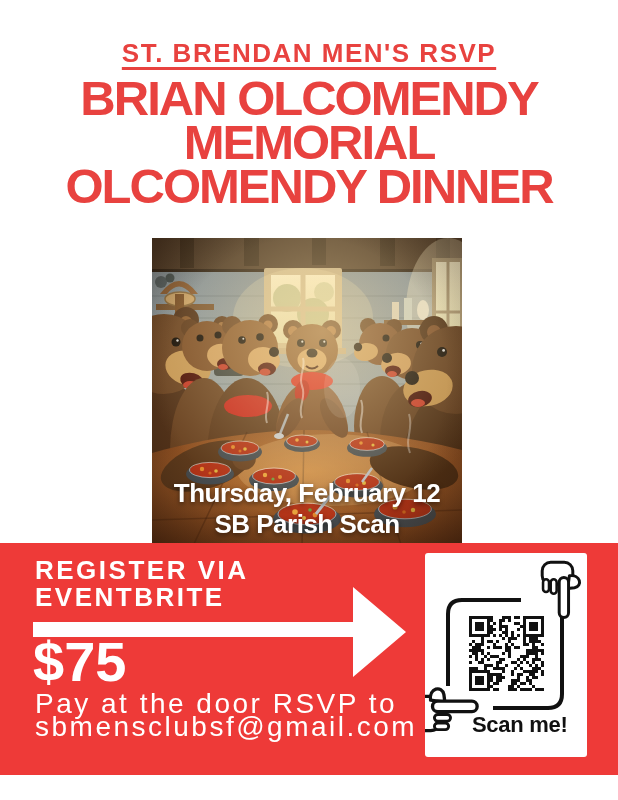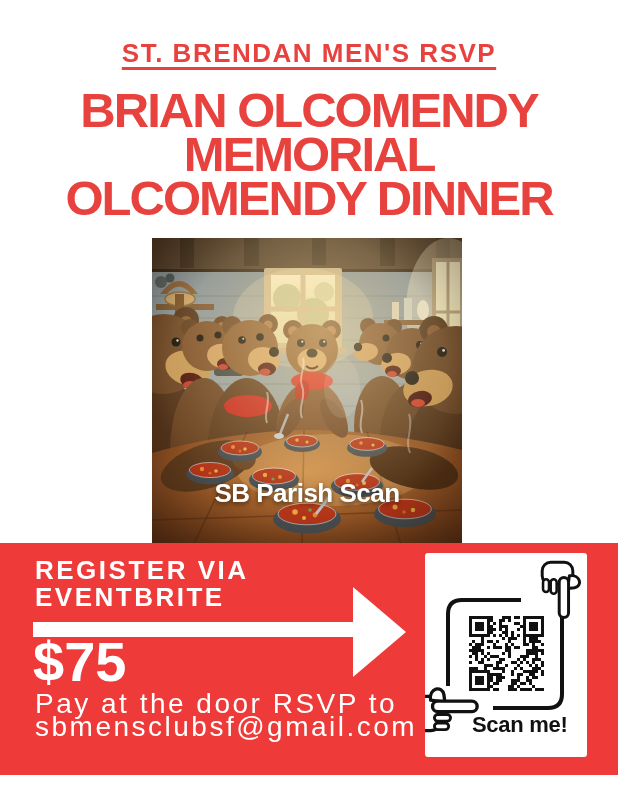--- a/index.html
+++ b/index.html
@@ -8,21 +8,21 @@
     overflow:hidden;font-family:"Liberation Sans",sans-serif;margin:0 auto;
   }
   
   .club-name{
     position:absolute;top:38px;left:0;right:0;text-align:center;
     color:var(--red-title,#e8423f);font-weight:bold;font-size:26px;letter-spacing:1.5px;
     text-decoration:underline;text-decoration-thickness:3px;text-underline-offset:5px;
     white-space:nowrap;
   }
   .main-title{
-    position:absolute;top:76px;left:0;right:0;margin:12px;text-align:center;
+    position:absolute;top:76px;left:0;right:0;margin:0;text-align:center;
     color:var(--red-title,#e8423f);font-weight:bold;font-size:49px;line-height:44px;
     letter-spacing:-2px;
   }
   .main-title span{display:block;}
   
   .photo{position:absolute;left:152px;top:238px;width:310px;height:310px;}
   .photo svg{position:absolute;left:0;top:0;width:310px;height:310px;display:block;}
   .photo-caption{
     position:absolute;left:0;right:0;top:240px;text-align:center;color:#fff;
     font-weight:bold;font-size:26px;line-height:31px;letter-spacing:-0.5px;
@@ -325,20 +325,21 @@
         <path d="M115 185 C 111 174 119 166 115 154"></path>
         <path d="M258 215 C 252 200 262 192 257 176" opacity="0.7"></path>
       </g>
       <ellipse cx="190" cy="150" rx="18" ry="30" fill="rgba(255,255,255,0.12)"></ellipse>
 
       <rect x="0" y="0" width="310" height="310" fill="url(#glowG)"></rect>
       <rect x="0" y="0" width="310" height="310" fill="url(#vigG)"></rect>
     </svg>
 
     <div class="photo-caption">
+      <div>Thursday, February 12</div>
       <div>SB Parish Scan</div>
     </div>
   </div>
 
   <div class="red-band">
 
     <div class="register">
       <div>REGISTER VIA</div>
       <div>EVENTBRITE</div>
     </div>

